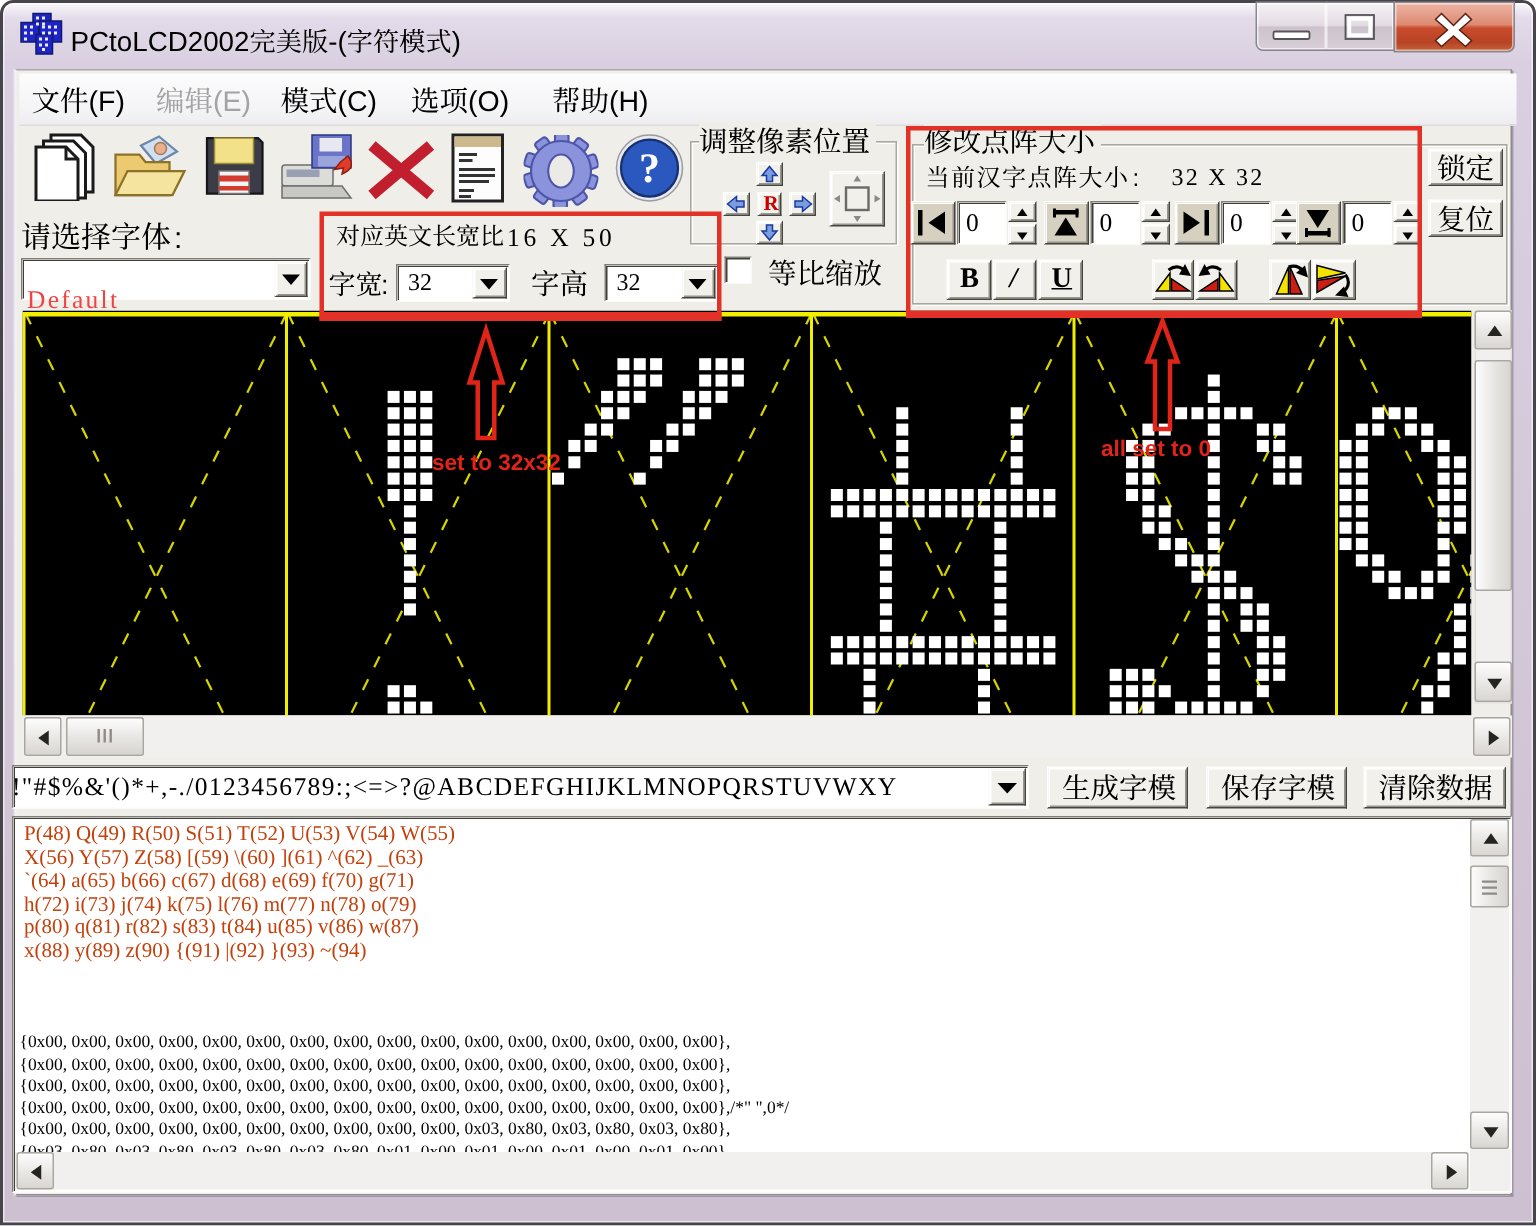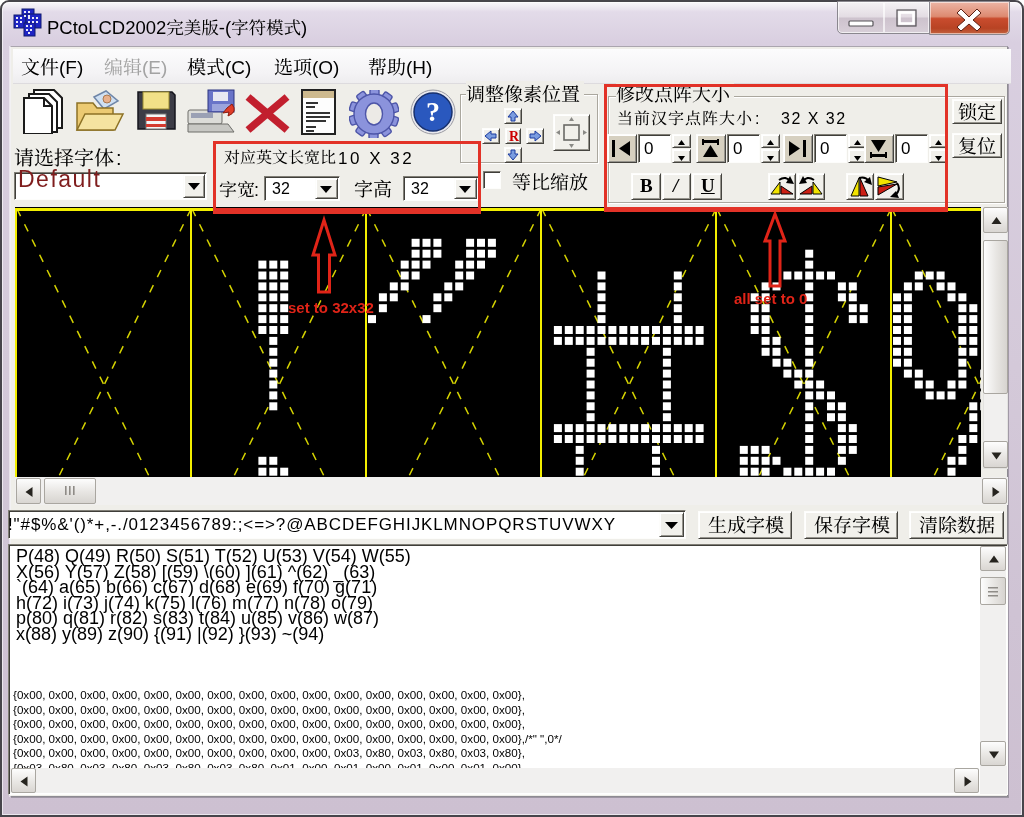--- a/index.html
+++ b/index.html
@@ -1,12 +1,12 @@
 <!DOCTYPE html>
-<html><head><meta charset="utf-8"><style>*{margin:0;padding:0;box-sizing:border-box}body{width:1024px;height:817px;position:relative;overflow:hidden;background:#fff;font-family:"Liberation Sans",sans-serif}.mono{font-family:Liberation Sans, sans-serif}</style></head><body>
+<html><head><meta charset="utf-8"><style>*{margin:0;padding:0;box-sizing:border-box}body{width:1024px;height:817px;position:relative;overflow:hidden;background:#fff;font-family:"Liberation Sans",sans-serif}.mono{font-family:Liberation Serif, serif}</style></head><body>
 <div style="position:absolute;left:0px;top:0px;width:1024px;height:817px;border-radius:9px 9px 0 0;background:linear-gradient(180deg,#e6dfec,#d9cfe0 5%,#d4c9d9 45%,#cfc3d4 75%,#cdc0d1);border:2px solid #47454b;box-shadow:inset 0 0 0 1px rgba(255,255,255,.6);"></div>
 <div style="position:absolute;left:2px;top:2px;width:1020px;height:10px;background:linear-gradient(rgba(255,255,255,.75),rgba(255,255,255,0));border-radius:7px 7px 0 0;"></div>
 <div style="position:absolute;left:10px;top:46px;width:998px;height:751px;background:#efeee9;border:1px solid #8e8b92;border-left-color:#f2f1f3;border-top-color:#aaa5ae;box-shadow:1px 1px 0 rgba(120,115,125,.55),-1px 0 0 rgba(255,255,255,.5);"></div>
 <svg style="position:absolute;left:13px;top:8px" width="30" height="29">
 <g fill="#1f25c4" stroke="#111a6e" stroke-width="1">
 <rect x="9" y="1" width="12" height="12"></rect>
       <rect x="1" y="7" width="12" height="13"></rect>
       <rect x="13" y="6" width="15" height="14"></rect>
       <rect x="11" y="15" width="11" height="13"></rect>
     </g>
@@ -173,36 +173,36 @@
       <use href="#u9009" x="1000"></use>
       <use href="#u62E9" x="2000"></use>
       <use href="#u5B57" x="3000"></use>
       <use href="#u4F53" x="4000"></use>
     </g>
   </svg>
 <svg style="position:absolute;left:116px;top:144px;overflow:visible" width="9" height="27">
     <text x="0.0" y="21.0" font-family="Liberation Sans" font-size="20.0px" letter-spacing="0.0" fill="#000000" font-weight="normal">:</text>
   </svg>
 <div style="position:absolute;left:14px;top:172px;width:193px;height:28px;background:#fff;border:1px solid;border-color:#807e76 #fdfdfb #fdfdfb #807e76;box-shadow:inset 1px 1px 0 #3f3e39;"></div>
-<div class="mono" style="position:absolute;left:18px;top:166px;font-size:23px;letter-spacing:1.5px;color:#7f1d1d">Default</div>
+<div class="mono" style="position:absolute;left:18px;top:190px;font-size:17px;letter-spacing:1.5px;color:#ef4444">Default</div>
 <div style="position:absolute;left:183px;top:174px;width:22px;height:24px;background:#f1f0eb;border:1px solid;border-color:#fdfdfb #45443f #45443f #fdfdfb;box-shadow:inset 1px 1px 0 #fff,inset -1px -1px 0 #96948d;"><svg width="20" height="22">
       <polygon points="4,8 16,8 10,15" fill="#000"></polygon>
     </svg></div>
 <svg style="position:absolute;left:224px;top:146px;overflow:visible" width="116" height="22">
     <g fill="#000000" transform="translate(0.0,17.0) scale(0.01600,-0.01600)">
       <use href="#u5BF9" x="0"></use>
       <use href="#u5E94" x="1000"></use>
       <use href="#u82F1" x="2000"></use>
       <use href="#u6587" x="3000"></use>
       <use href="#u957F" x="4000"></use>
       <use href="#u5BBD" x="5000"></use>
       <use href="#u6BD4" x="6000"></use>
     </g>
   </svg>
-<div class="mono" style="position:absolute;left:338px;top:149px;font-size:17px;letter-spacing:2.5px;color:#000">10 X 32</div>
+<div class="mono" style="position:absolute;left:338px;top:149px;font-size:17px;letter-spacing:2.5px;color:#000">16 X 50</div>
 <svg style="position:absolute;left:219px;top:177px;overflow:visible" width="40" height="24">
     <g fill="#000000" transform="translate(0.0,19.0) scale(0.01800,-0.01800)">
       <use href="#u5B57" x="0"></use>
       <use href="#u5BBD" x="1000"></use>
     </g>
   </svg>
 <svg style="position:absolute;left:254px;top:177px;overflow:visible" width="9" height="24">
     <text x="0.0" y="19.0" font-family="Liberation Sans" font-size="18.0px" letter-spacing="0.0" fill="#000000" font-weight="normal">:</text>
   </svg>
 <div style="position:absolute;left:264px;top:176px;width:76px;height:25px;background:#fff;border:1px solid;border-color:#807e76 #fdfdfb #fdfdfb #807e76;box-shadow:inset 1px 1px 0 #3f3e39;"></div>
@@ -770,21 +770,21 @@
 <div style="position:absolute;left:909px;top:511px;width:95px;height:28px;background:#f1f0eb;border:1px solid;border-color:#fdfdfb #45443f #45443f #fdfdfb;box-shadow:inset 1px 1px 0 #fff,inset -1px -1px 0 #96948d;"></div>
 <svg style="position:absolute;left:919px;top:512px;overflow:visible" width="80" height="26">
     <g fill="#000000" transform="translate(0.0,20.0) scale(0.01900,-0.01900)">
       <use href="#u6E05" x="0"></use>
       <use href="#u9664" x="1000"></use>
       <use href="#u6570" x="2000"></use>
       <use href="#u636E" x="3000"></use>
     </g>
   </svg>
 <div style="position:absolute;left:8px;top:544px;width:1000px;height:251px;background:#fff;border:1px solid;border-color:#807e76 #fdfdfb #fdfdfb #807e76;box-shadow:inset 1px 1px 0 #3f3e39;"></div>
-<div class="mono" style="position:absolute;left:16px;top:549px;font-size:18px;line-height:15.5px;color:#000000;white-space:pre">P(48) Q(49) R(50) S(51) T(52) U(53) V(54) W(55)
+<div class="mono" style="position:absolute;left:16px;top:549px;font-size:14px;line-height:15.5px;color:#c2410c;white-space:pre">P(48) Q(49) R(50) S(51) T(52) U(53) V(54) W(55)
 X(56) Y(57) Z(58) [(59) \(60) ](61) ^(62) _(63)
 `(64) a(65) b(66) c(67) d(68) e(69) f(70) g(71)
 h(72) i(73) j(74) k(75) l(76) m(77) n(78) o(79)
 p(80) q(81) r(82) s(83) t(84) u(85) v(86) w(87)
 x(88) y(89) z(90) {(91) |(92) }(93) ~(94)</div>
 <div class="mono" style="position:absolute;left:13px;top:688px;font-size:11.65px;line-height:14.6px;color:#000;white-space:pre">{0x00, 0x00, 0x00, 0x00, 0x00, 0x00, 0x00, 0x00, 0x00, 0x00, 0x00, 0x00, 0x00, 0x00, 0x00, 0x00},
 {0x00, 0x00, 0x00, 0x00, 0x00, 0x00, 0x00, 0x00, 0x00, 0x00, 0x00, 0x00, 0x00, 0x00, 0x00, 0x00},
 {0x00, 0x00, 0x00, 0x00, 0x00, 0x00, 0x00, 0x00, 0x00, 0x00, 0x00, 0x00, 0x00, 0x00, 0x00, 0x00},
 {0x00, 0x00, 0x00, 0x00, 0x00, 0x00, 0x00, 0x00, 0x00, 0x00, 0x00, 0x00, 0x00, 0x00, 0x00, 0x00},/*" ",0*/
 {0x00, 0x00, 0x00, 0x00, 0x00, 0x00, 0x00, 0x00, 0x00, 0x00, 0x03, 0x80, 0x03, 0x80, 0x03, 0x80},

